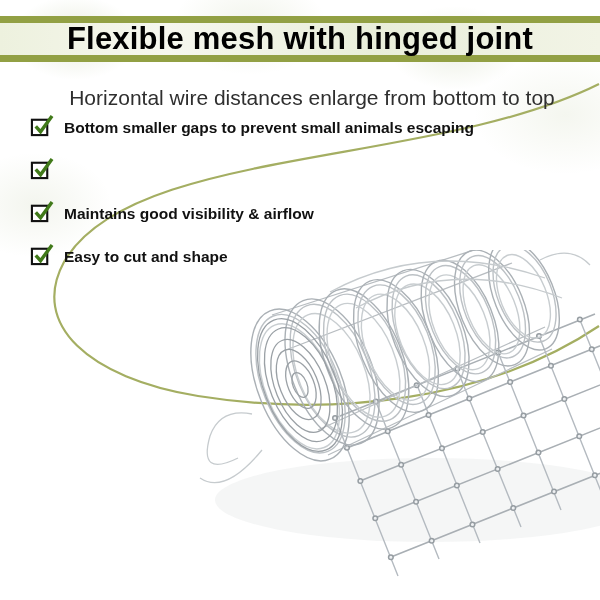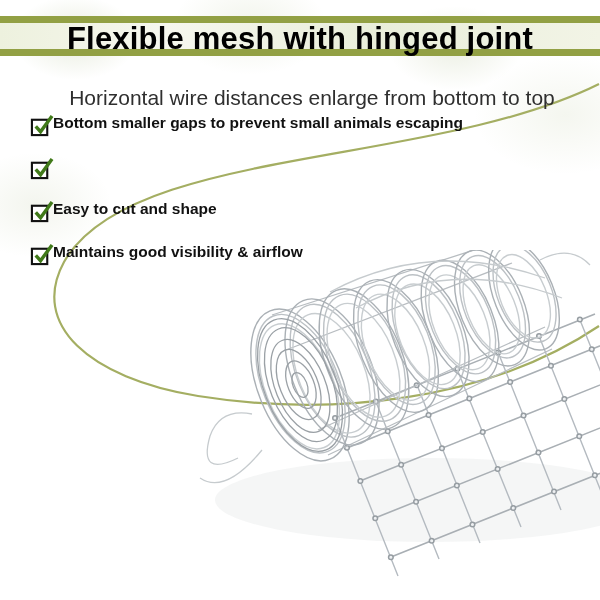--- a/index.html
+++ b/index.html
@@ -8,37 +8,37 @@
     font-family:"Liberation Sans", sans-serif;
     background-image:
       radial-gradient(90px 60px at 75px 38px, rgba(140,160,90,.20), transparent 70%),
       radial-gradient(110px 70px at 250px 26px, rgba(150,170,100,.13), transparent 70%),
       radial-gradient(95px 60px at 455px 48px, rgba(140,160,90,.16), transparent 70%),
       radial-gradient(130px 85px at 565px 115px, rgba(150,170,100,.10), transparent 70%),
       radial-gradient(110px 75px at 35px 205px, rgba(140,160,90,.10), transparent 70%);
   }
   .curve-svg{position:absolute;left:0;top:0;width:600px;height:600px;}
   .band{
-    position:absolute;left:0;top:16px;width:600px;height:40px;box-sizing:border-box;
+    position:absolute;left:0;top:16px;width:600px;height:46px;box-sizing:border-box;
     border-top:7px solid #92a044;border-bottom:7px solid #92a044;
     background:linear-gradient(90deg,#edf1de,#f6f7ee 28%,#e9eeda 62%,#f2f4e6);
   }
   .title{
     margin:0;font-size:31px;font-weight:bold;color:#000;text-align:center;
     line-height:32px;letter-spacing:.2px;
   }
   .subtitle{
     position:absolute;left:0;top:74px;width:600px;margin:12px;text-align:center;
     font-size:21px;color:#2f2f2f;font-weight:400;
   }
   .features{
     position:absolute;left:30px;top:114px;margin:0;padding:0;list-style:none;
   }
   .features li{
-    display:flex;align-items:flex-start;margin-bottom:20px;height:23px;
+    display:flex;align-items:flex-end;gap:11px;margin-bottom:20px;height:23px;
   }
   .check{width:23px;height:23px;flex:0 0 23px;}
   .check svg{overflow:visible;display:block;}
   .feature-label{font-size:15.5px;font-weight:bold;color:#111;}
   .product-svg{position:absolute;left:0;top:250px;width:600px;height:350px;}
 </style>
 </head>
 <body>
 
 <div class="canvas">
@@ -71,30 +71,30 @@
         </svg>
       </span>
     </li>
     <li>
       <span class="check">
         <svg width="23" height="23" viewBox="0 0 24 24">
           <rect x="2" y="6" width="16" height="16" fill="#ffffff" stroke="#101010" stroke-width="2.2"></rect>
           <path d="M6 13 L11 18.5 L23 2" fill="none" stroke="#417a1a" stroke-width="3.6"></path>
         </svg>
       </span>
-      <span class="feature-label">Easy to cut and shape</span>
+      <span class="feature-label">Maintains good visibility &amp; airflow</span>
     </li>
     <li>
       <span class="check">
         <svg width="23" height="23" viewBox="0 0 24 24">
           <rect x="2" y="6" width="16" height="16" fill="#ffffff" stroke="#101010" stroke-width="2.2"></rect>
           <path d="M6 13 L11 18.5 L23 2" fill="none" stroke="#417a1a" stroke-width="3.6"></path>
         </svg>
       </span>
-      <span class="feature-label">Maintains good visibility &amp; airflow</span>
+      <span class="feature-label">Easy to cut and shape</span>
     </li>
   </ul>
 
   <svg class="product-svg" viewBox="0 0 600 350" aria-hidden="true">
     <ellipse cx="430" cy="250" rx="215" ry="42" fill="rgba(60,70,75,0.05)"></ellipse>
 
     <g stroke="#a9afb4" stroke-width="1.6" fill="none">
       <path d="M335 168 L595 64 M347 198 L607 93 M360 231 L620 127 M375 268 L635 164 M391 307 L651 203"></path>
     </g>
 

